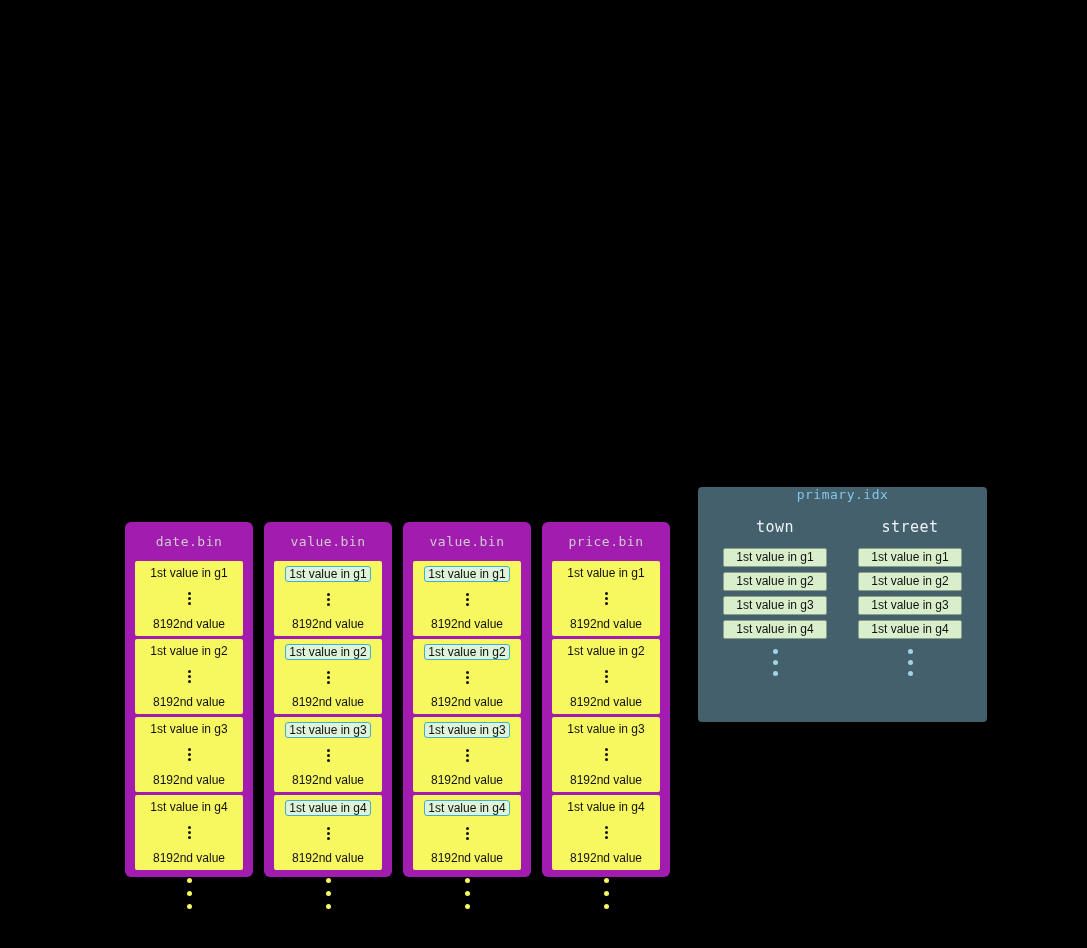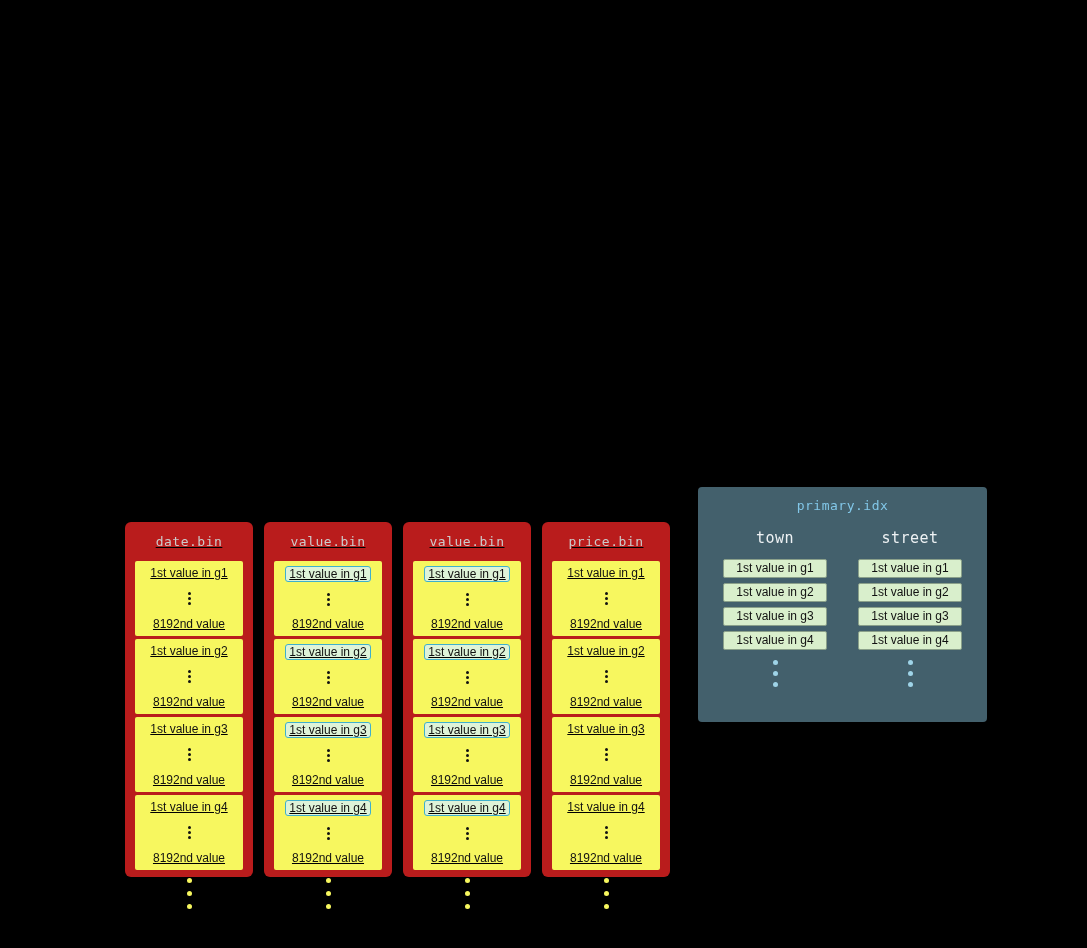--- a/index.html
+++ b/index.html
@@ -1,38 +1,38 @@
 <!DOCTYPE html>
 <html><head>
 <meta charset="utf-8">
 <style>
   * { margin:0; padding:0; box-sizing:border-box; }
   html,body { background:#000; }
   body { width:1087px; height:948px; font-family:"Liberation Sans", sans-serif; }
   .canvas { position:relative; width:1087px; height:948px; background:#000; overflow:hidden; }
 
   
-  .bin { position:absolute; top:522px; width:128px; height:355px; background:#b91c1c;
-         border-radius:6px; box-shadow:0 4px 10px rgba(0,0,0,.65);text-decoration:underline; }
+  .bin { position:absolute; top:522px; width:128px; height:355px; background:#a21caf;
+         border-radius:6px; box-shadow:0 4px 10px rgba(0,0,0,.65); }
   .bin-title { margin-top:12px; text-align:center; font-family:"DejaVu Sans Mono", monospace;
                font-size:13px; color:#cccccc; letter-spacing:.5px; }
   .granules { margin-top:12px; }
   .granule { width:108px; height:75px; margin:0 auto 3px; background:#f7f75f; border-radius:2px;
              display:flex; flex-direction:column; align-items:center; justify-content:space-between;
              padding:5px 2px; }
   .g-first, .g-last { font-size:12px; color:#111; line-height:14px; white-space:nowrap; }
   .g-first.hl { background:#def3d8; border:1px solid #3fb0cc; border-radius:3px; padding:0 3px; }
   .vdots i { display:block; width:3px; height:3px; border-radius:50%; background:#111; margin:2px auto; }
   .bin-dots { margin-top:6px; }
   .bin-dots i { display:block; width:5px; height:5px; border-radius:50%; background:#f7f75f; margin:8px auto; }
 
   
   .index-panel { position:absolute; left:698px; top:487px; width:289px; height:235px;
                  background:#43606c; border-radius:4px; box-shadow:0 4px 10px rgba(0,0,0,.5); }
-  .index-title { margin-top:11px; text-align:center; font-family:"DejaVu Sans Mono", monospace;
+  .index-title { text-align:center; font-family:"DejaVu Sans Mono", monospace;
                  font-size:13px; color:#82c7e8; letter-spacing:.5px; }
   .index-columns { display:flex; justify-content:space-between; padding:0 24px; margin-top:16px; }
   .index-col { width:106px; }
   .index-col-header { text-align:center; font-family:"DejaVu Sans Mono", monospace; font-size:15px;
                       color:#eef2f4; margin-bottom:12px; letter-spacing:.5px; }
   .index-entry { width:104px; margin:0 auto 5px; background:#d9efcc; border:1px solid #8aa08a;
                  border-radius:2px; font-size:12px; color:#111; text-align:center;
                  padding:1px 0 2px; white-space:nowrap; }
   .index-dots { margin-top:10px; }
   .index-dots i { display:block; width:5px; height:5px; border-radius:50%; background:#9fd4e8; margin:6px auto; }

